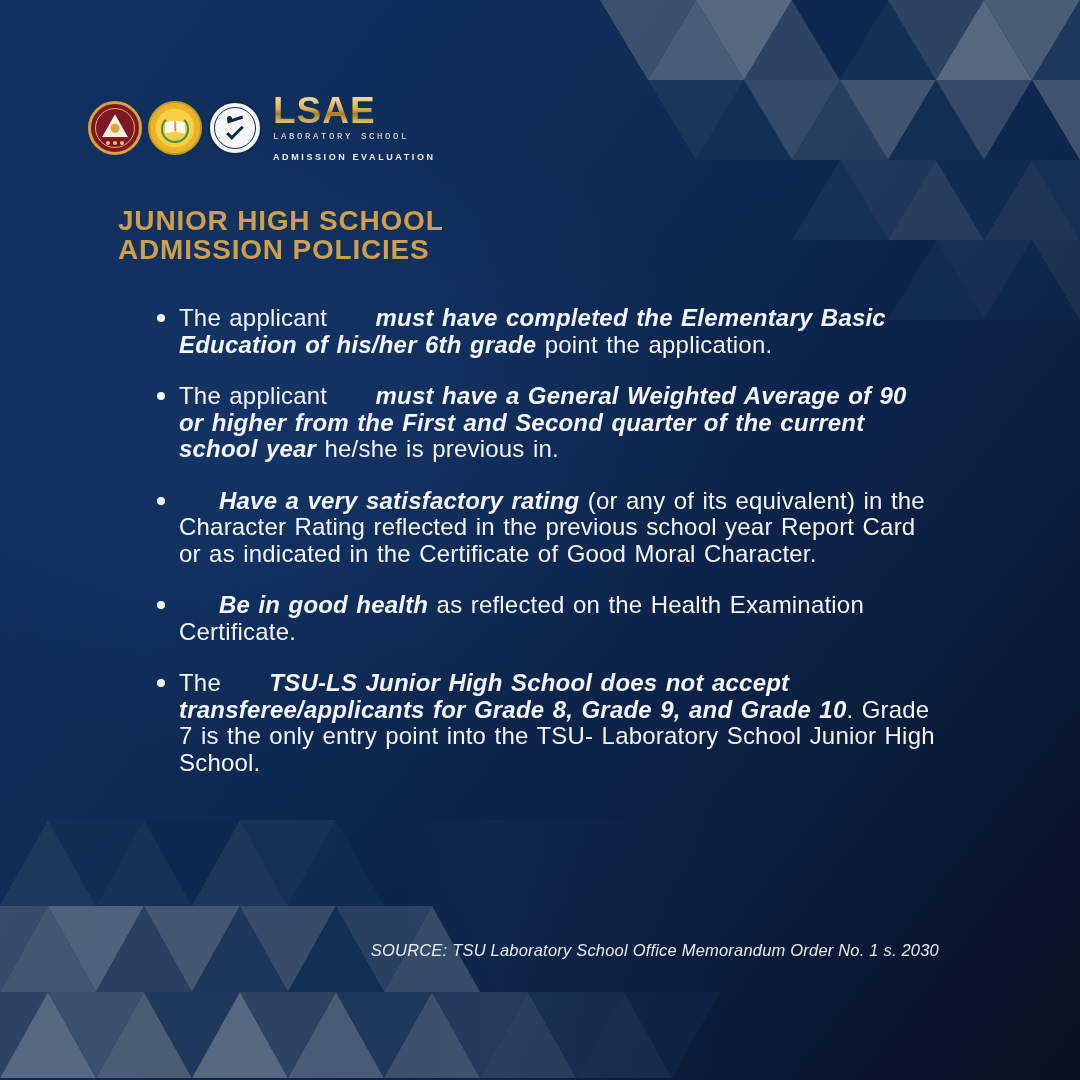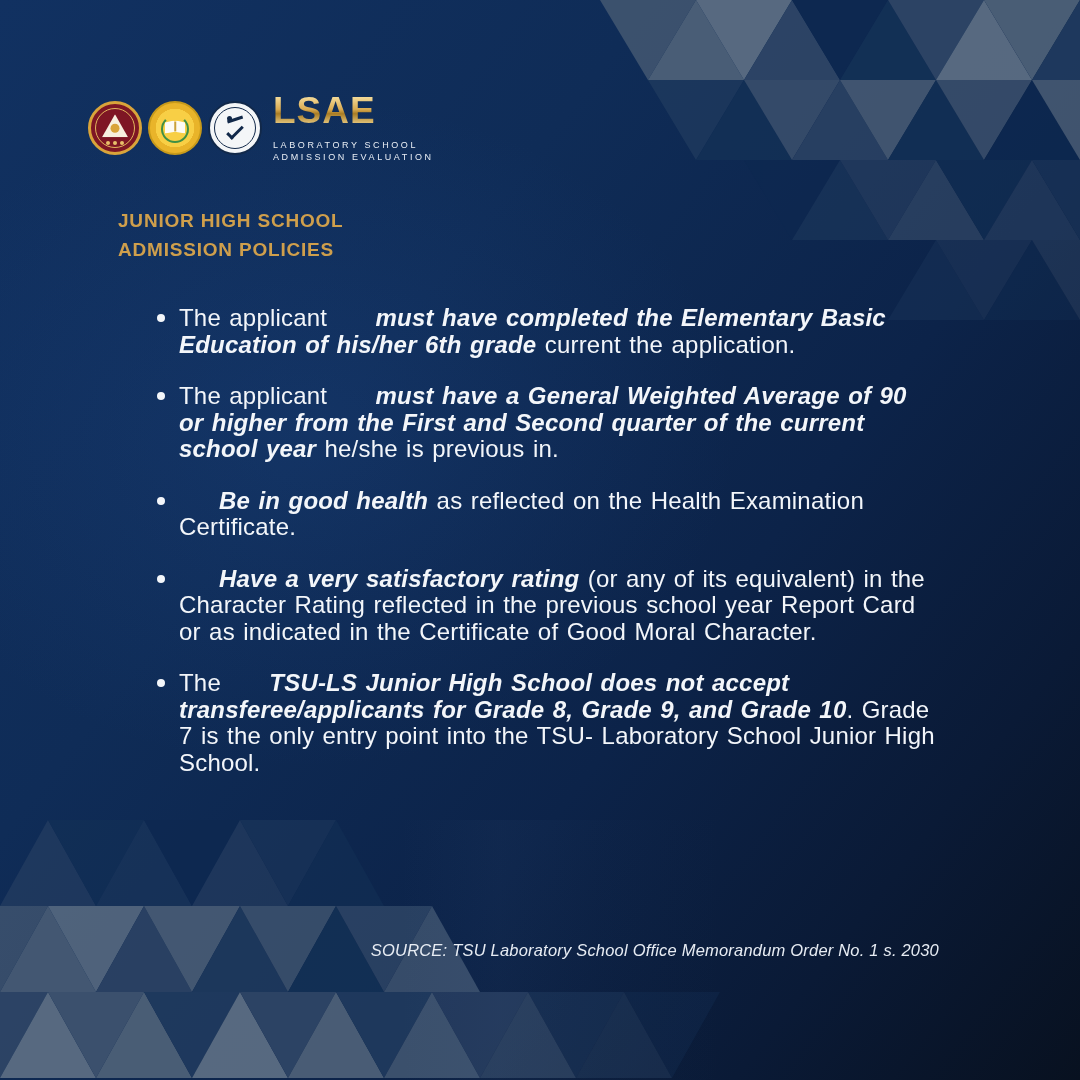--- a/index.html
+++ b/index.html
@@ -60,28 +60,28 @@
     font-size:37px; font-weight:800; letter-spacing:1px; line-height:0.92;
     color:#d9b462;
   }
   @supports (-webkit-background-clip: text) {
     .acronym {
       background: linear-gradient(180deg, #f6dfa0 5%, #d9ab52 45%, #a87c24 58%, #e9cc84 90%);
       -webkit-background-clip:text; background-clip:text; color:transparent;
     }
   }
   .wm-sub { font-size:9px; font-weight:500; letter-spacing:2.6px; color:#e9eef5; white-space:nowrap; }
-  .wm-sub.first { margin-top:12px; }
-  .wm-sub + .wm-sub { margin-top:2px; }
+  .wm-sub.first { margin-top:4px;font-family:Liberation Mono, monospace; }
+  .wm-sub + .wm-sub { margin-top:10px;font-weight:bold; }
 
   
   .title {
     position:absolute; left:118px; top:206px;
     color:var(--gold, #cf9f4c);
-    font-size:19px; font-weight:800; letter-spacing:0.8px; line-height:29px;
+    font-size:28px; font-weight:800; letter-spacing:0.8px; line-height:29px;
   }
 
   
   .policy-list {
     position:absolute; left:157px; top:305px; width:782px;
     margin:0; padding:0; list-style:none;
     color:var(--text, #f3f6fa);
     font-size:24px; line-height:26.5px; letter-spacing:0.2px; word-spacing:1.5px;
   }
   .policy-list li { position:relative; padding-left:22px; margin-bottom:25px; }
@@ -213,22 +213,22 @@
       <div class="wm-sub">ADMISSION EVALUATION</div>
     </div>
   </header>
 
   <h1 class="title" style="margin:0;">
     <span>JUNIOR HIGH SCHOOL</span><br>
     <span>ADMISSION POLICIES</span>
   </h1>
 
   <ul class="policy-list">
-      <li><span class="rg">The applicant </span><span class="em">must have completed the Elementary Basic Education of his/her 6th grade</span><span class="rg"> current the application.</span></li>
+      <li><span class="rg">The applicant </span><span class="em">must have completed the Elementary Basic Education of his/her 6th grade</span><span class="rg"> point the application.</span></li>
       <li><span class="rg">The applicant </span><span class="em">must have a General Weighted Average of 90 or higher from the First and Second quarter of the current school year</span><span class="rg"> he/she is previous in.</span></li>
+      <li><span class="em">Have a very satisfactory rating</span><span class="rg"> (or any of its equivalent) in the Character Rating reflected in the previous school year Report Card or as indicated in the Certificate of Good Moral Character.</span></li>
       <li><span class="em">Be in good health</span><span class="rg"> as reflected on the Health Examination Certificate.</span></li>
-      <li><span class="em">Have a very satisfactory rating</span><span class="rg"> (or any of its equivalent) in the Character Rating reflected in the previous school year Report Card or as indicated in the Certificate of Good Moral Character.</span></li>
       <li><span class="rg">The </span><span class="em">TSU-LS Junior High School does not accept transferee/applicants for Grade 8, Grade 9, and Grade 10</span><span class="rg">. Grade 7 is the only entry point into the TSU- Laboratory School Junior High School.</span></li>
     </ul>
 
   <div class="source">SOURCE: TSU Laboratory School Office Memorandum Order No. 1 s. 2030</div>
 
 </div>
 
 </body></html>

